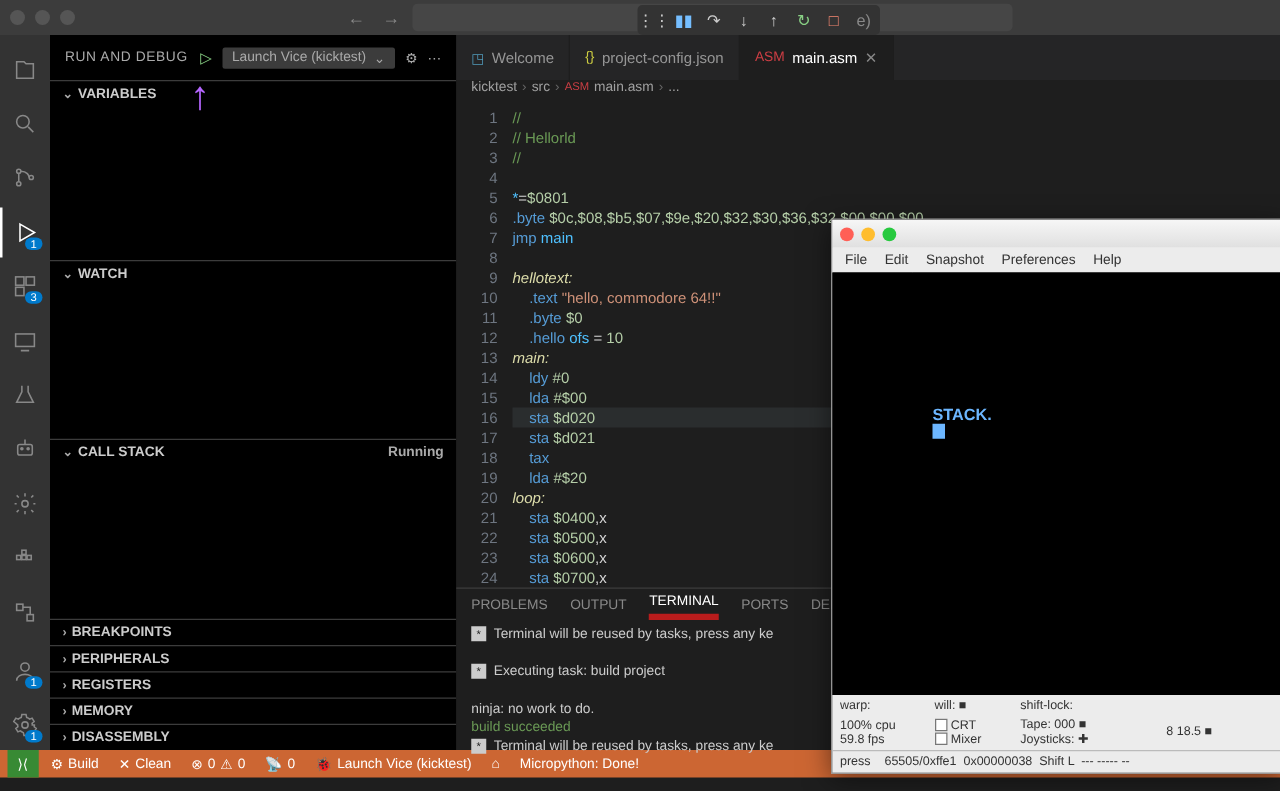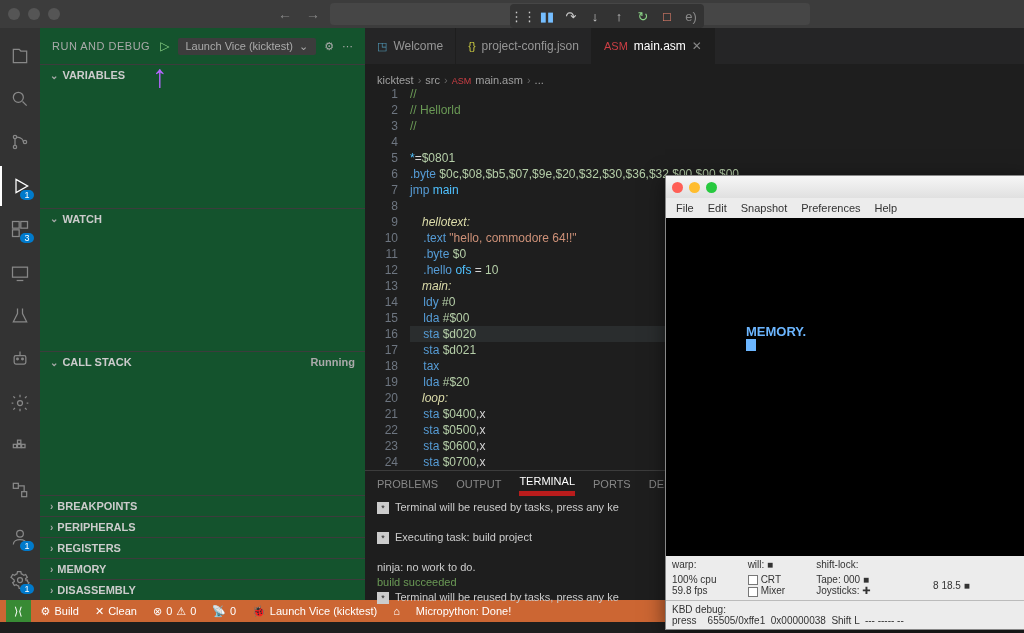--- a/index.html
+++ b/index.html
@@ -9,49 +9,49 @@
 .nav-center { flex: 1; display: flex; align-items: center; justify-content: center; gap: 6px; }
 .navarrow { color: #888; font-size: 14px; padding: 0 4px; cursor: default; }
 .search { flex: 1; max-width: 480px; height: 22px; background: #464646; border-radius: 4px; display: flex; align-items: center; padding: 0 8px; color: #888; }
 .debug-toolbar { position: absolute; left: 510px; top: 4px; background: #333; border-radius: 4px; display: flex; padding: 2px; gap: 2px; z-index: 5; }
 .debug-btn { width: 22px; height: 20px; display: flex; align-items: center; justify-content: center; color: #ccc; cursor: pointer; font-size: 13px; }
 .main { display: flex; height: 572px; }
 .activity { width: 40px; background: #333333; display: flex; flex-direction: column; align-items: center; padding-top: 8px; gap: 4px; }
 .act-item { width: 40px; height: 40px; display: flex; align-items: center; justify-content: center; color: #888; position: relative; cursor: pointer; }
 .act-item.active { color: #fff; border-left: 2px solid #fff; }
 .badge { position: absolute; bottom: 6px; right: 6px; background: #007acc; color: white; border-radius: 8px; font-size: 9px; padding: 0 4px; min-width: 14px; text-align: center; }
-.sidebar { width: 325px; background: #14532d; display: flex; flex-direction: column; }
+.sidebar { width: 325px; background: #000000; display: flex; flex-direction: column; }
 .sb-header { height: 36px; display: flex; align-items: center; padding: 0 12px; color: #aaa; font-size: 11px; font-weight: 500; gap: 8px; }
 .sb-title { flex: 1; letter-spacing: 0.5px; }
 .play { color: #89d185; font-size: 12px; }
 .launch-dd { background: #3c3c3c; padding: 2px 8px; border-radius: 2px; display: flex; align-items: center; gap: 6px; cursor: pointer; }
 .gear { color: #aaa; }
 .sb-section { border-top: 1px solid #3c3c3c; }
 .sb-sec-head { display: flex; align-items: center; padding: 4px 10px; font-size: 11px; font-weight: 600; color: #ccc; cursor: pointer; gap: 4px; }
 .sb-sec-head .chev { font-size: 10px; color: #aaa; }
 .sb-sec-head .right { margin-left: auto; color: #aaa; font-weight: bold; }
 .sb-body { flex: 1; }
 .arrow-anno { position: absolute; left: 152px; top: 58px; color: #b566ff; font-size: 32px; z-index: 3; }
 .editor-area { flex: 1; display: flex; flex-direction: column; background: #1e1e1e; }
 .tabs { height: 36px; display: flex; background: #252526; }
 .tab { display: flex; align-items: center; padding: 0 12px; gap: 6px; color: #969696; font-size: 12px; cursor: pointer; border-right: 1px solid #1e1e1e; }
 .tab.active { background: #1e1e1e; color: #fff; }
 .tab .ic { font-size: 11px; }
 .tab .close { color: #888; }
-.breadcrumb { height: 22px; display: flex; align-items: flex-end; padding: 0 12px; color: #a0a0a0; font-size: 11px; gap: 4px; }
+.breadcrumb { height: 22px; display: flex; align-items: flex-start; padding: 0 12px; color: #a0a0a0; font-size: 11px; gap: 4px; }
 .code { flex: 1; display: flex; font-family: Menlo, Consolas, monospace; font-size: 12px; overflow: hidden; line-height: 16px; }
 .gutter { width: 45px; text-align: right; color: #6e7681; padding-right: 12px; }
 .text { flex: 1; white-space: pre; color: #d4d4d4; }
 .c-cm { color: #6a9955; }
 .c-kw { color: #569cd6; }
 .c-op { color: #569cd6; }
 .c-str { color: #ce9178; }
 .c-num { color: #b5cea8; }
 .c-sym { color: #4fc1ff; }
-.c-lbl { color: #dcdcaa; font-style: italic; margin-left: 12px; }
+.c-lbl { color: #dcdcaa; font-style: italic; }
 .hl-line { background: #2a2d2e; display: inline-block; width: 100%; }
 .panel { height: 130px; border-top: 1px solid #3c3c3c; display: flex; flex-direction: column; }
 .panel-tabs { height: 28px; display: flex; align-items: center; padding: 0 12px; gap: 18px; font-size: 11px; color: #888; }
 .ptab { cursor: pointer; padding: 4px 0; }
 .ptab.active { color: #fff; border-bottom: 5px solid #b91c1c; }
 .term { flex: 1; padding: 4px 12px; font-family: Menlo, monospace; font-size: 11px; color: #ccc; line-height: 15px; }
 .term .ok { color: #6a9955; }
 .term .sq { display: inline-block; vertical-align: middle; background: #ccc; color: #1e1e1e; width: 12px; height: 12px; text-align: center; font-size: 9px; line-height: 12px; margin-right: 6px; }
 .statusbar { height: 22px; background: #cc6633; color: white; display: flex; align-items: center; font-size: 11px; padding: 0 6px; gap: 4px; }
 .sb-item { padding: 0 6px; display: flex; align-items: center; gap: 4px; cursor: pointer; }
@@ -372,36 +372,35 @@
   <div class="vice-menu" id="vmenu">
       <span>File</span>
       <span>Edit</span>
       <span>Snapshot</span>
       <span>Preferences</span>
       <span>Help</span>
     </div>
   <div class="vice-screen">
     <div class="vice-border"></div>
     <div class="vice-inner">
-      <div class="vice-ready">MEMORY.</div>
+      <div class="vice-ready">STACK.</div>
       <div class="vice-cursor"></div>
     </div>
   </div>
   <div class="vice-status">
     <span>warp:</span>
     <span><span>will:</span> ■</span>
     <span>shift-lock:</span>
     <span></span>
       <span></span>
       <span></span>
     <span><span>100% cpu</span><br><span>59.8 fps</span></span>
     <span><span class="cb"></span><span>CRT</span><br><span class="cb"></span><span>Mixer</span></span>
     <span><span>Tape: 000</span> ■<br><span>Joysticks:</span> ✚</span>
     <span></span>
     <span><span>8 18.5</span> ■</span>
   </div>
   <div class="vice-kbd">
-    <div>KBD debug:</div>
     <div id="kbdrows">
         <div style="white-space:pre">press    65505/0xffe1  0x00000038  Shift L  --- ----- --</div>
       </div>
   </div>
 </div>
 
 </body></html>

